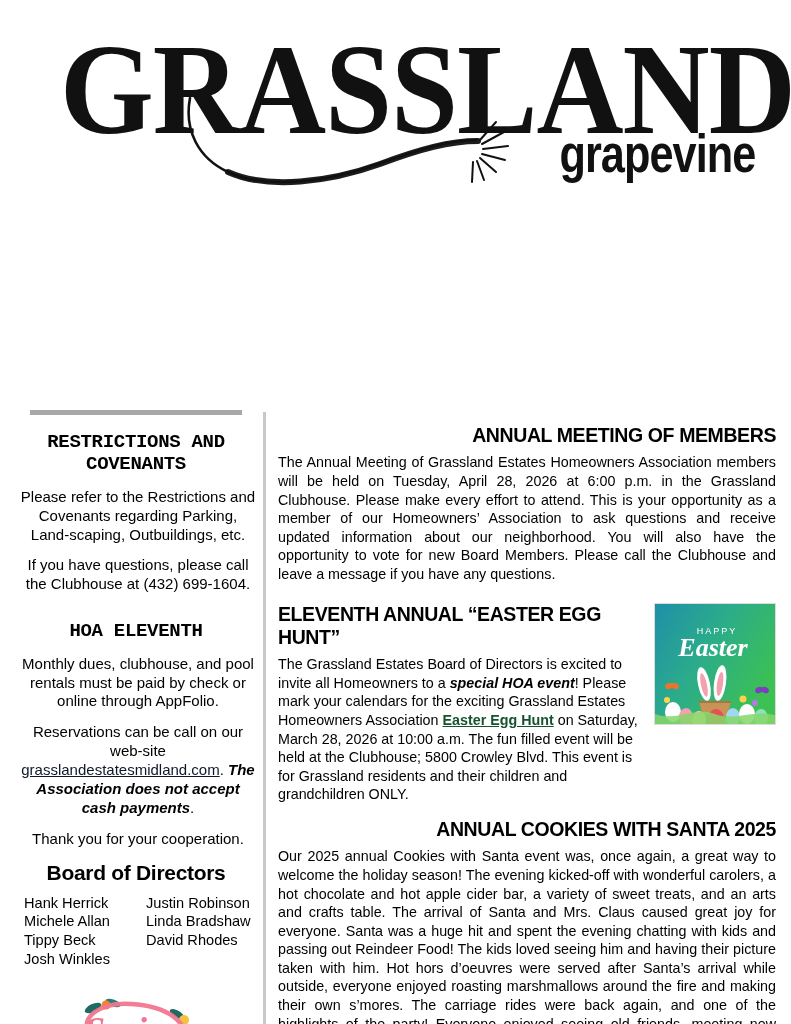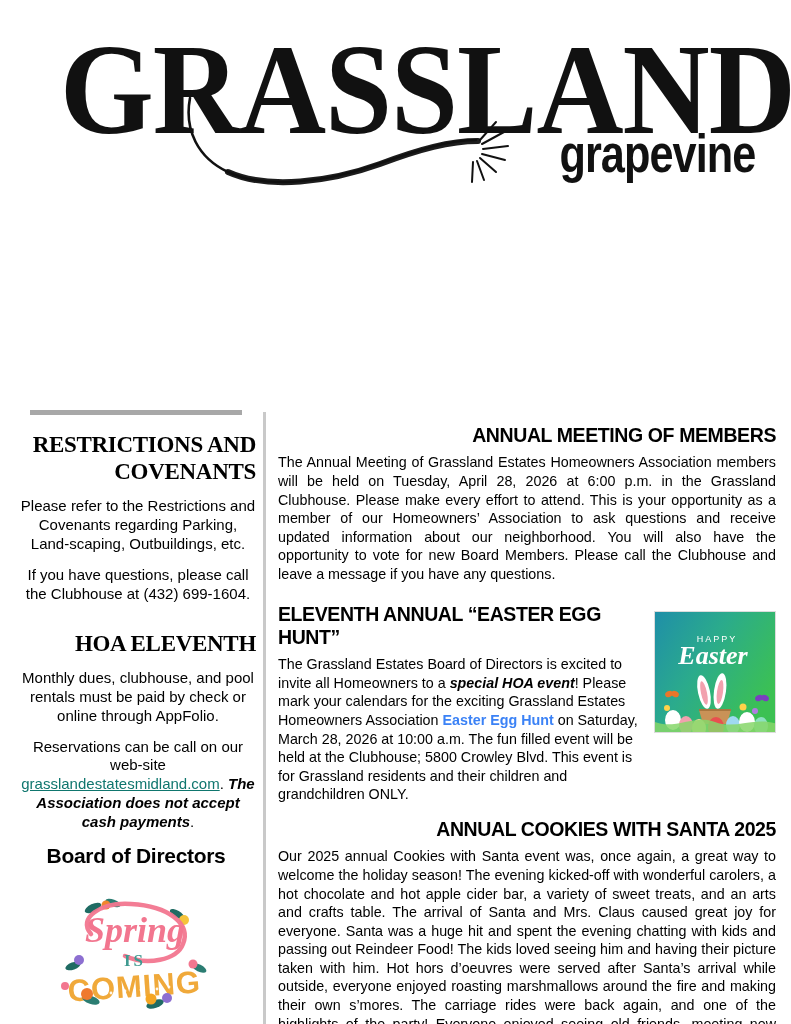--- a/index.html
+++ b/index.html
@@ -55,35 +55,34 @@
   .col-left {
     position:absolute;
     left:16px; top:214px;
     width:240px;
     text-align:center;
   }
   .issue-date { font-size:14px; line-height:1.25; margin-bottom:5px; }
   .rule-gray { height:5px; background:#a8a8a8; margin:0 14px 16px 14px; }
 
   .side-h {
-    font-family:Liberation Serif, serif;
-    font-weight:bold;
-    font-size:23px;
+    font-family:Liberation Mono, monospace;
+    font-weight:bold;
+    font-size:19px;
     line-height:1.18;
     margin:0 0 12px 0;
     letter-spacing:-0.3px;
-    text-align:right;
   }
   .side-h.tight { margin-top:26px; }
   .side-p {
     font-size:15px;
     line-height:1.26;
     margin:0 0 12px 4px;
   }
-  .link-green { color:#0f766e; text-decoration:underline; }
+  .link-green { color:#0f172a; text-decoration:underline; }
   .bi { font-weight:bold; font-style:italic; }
 
   .bod-h {
     font-family:"Liberation Sans", sans-serif;
     font-weight:bold;
     font-size:21px;
     margin:10px 0 9px 0;
     letter-spacing:-0.3px;
   }
   .bod-cols {
@@ -121,27 +120,27 @@
   .art-p {
     font-size:14.3px;
     line-height:1.30;
     margin:0 0 4px 0;
     text-align:justify;
   }
   .art-p.ragged { text-align:left; }
   .sec { margin-bottom:14px; }
   .sec.meeting { margin-bottom:20px; }
 
-  .purple { color:#3b82f6; font-weight:bold; }
+  .purple { color:#14532d; font-weight:bold;text-decoration:underline; }
   .ital-b { font-weight:bold; font-style:italic; }
 
   
   .easter-wrap { position:relative; }
   .easter-img {
-    position:absolute; right:0; top:8px;
+    position:absolute; right:0; top:0;
     width:122px; height:122px;
     border:1px solid #dcdcdc;
     overflow:hidden;
   }
   .easter-text { width:372px; }
 </style>
 </head>
 <body>
 
 <div class="masthead">
@@ -172,22 +171,36 @@
 
     <div class="rule-gray"></div>
 
     <h2 class="side-h">RESTRICTIONS AND COVENANTS</h2>
     <p class="side-p">Please refer to the Restrictions and Covenants regarding Parking,     Land-scaping, Outbuildings, etc.</p>
     <p class="side-p">If you have questions, please call the Clubhouse at (432) 699-1604.</p>
 
     <h2 class="side-h tight">HOA ELEVENTH</h2>
     <p class="side-p">Monthly dues, clubhouse, and pool rentals must be paid by check or online through AppFolio.</p>
     <p class="side-p"><span>Reservations can be call on our web-site </span><a class="link-green" href="#">grasslandestatesmidland.com</a><span>. </span><span class="bi">The Association does not accept cash payments</span><span>.</span></p>
+    <p class="side-p">Thank you for your cooperation.</p>
 
     <h2 class="bod-h">Board of Directors</h2>
+    <div class="bod-cols">
+      <div class="c1">
+        <div>Hank Herrick</div>
+        <div>Michele Allan</div>
+        <div>Tippy Beck</div>
+        <div>Josh Winkles</div>
+      </div>
+      <div class="c2">
+        <div>Justin Robinson</div>
+        <div>Linda Bradshaw</div>
+        <div>David Rhodes</div>
+      </div>
+    </div>
 
     <div class="spring-art">
       <svg viewBox="0 0 170 118" width="170" height="118">
 
         <g>
           <ellipse cx="42" cy="14" rx="9" ry="4" fill="#1f6b63" transform="rotate(-25 42 14)"></ellipse>
           <ellipse cx="62" cy="9" rx="8" ry="3.5" fill="#2b7d72" transform="rotate(20 62 9)"></ellipse>
           <circle cx="55" cy="11" r="4.5" fill="#f0862c"></circle>
           <ellipse cx="126" cy="20" rx="8" ry="3.5" fill="#1f6b63" transform="rotate(30 126 20)"></ellipse>
           <circle cx="133" cy="26" r="5" fill="#f5c33b"></circle>

